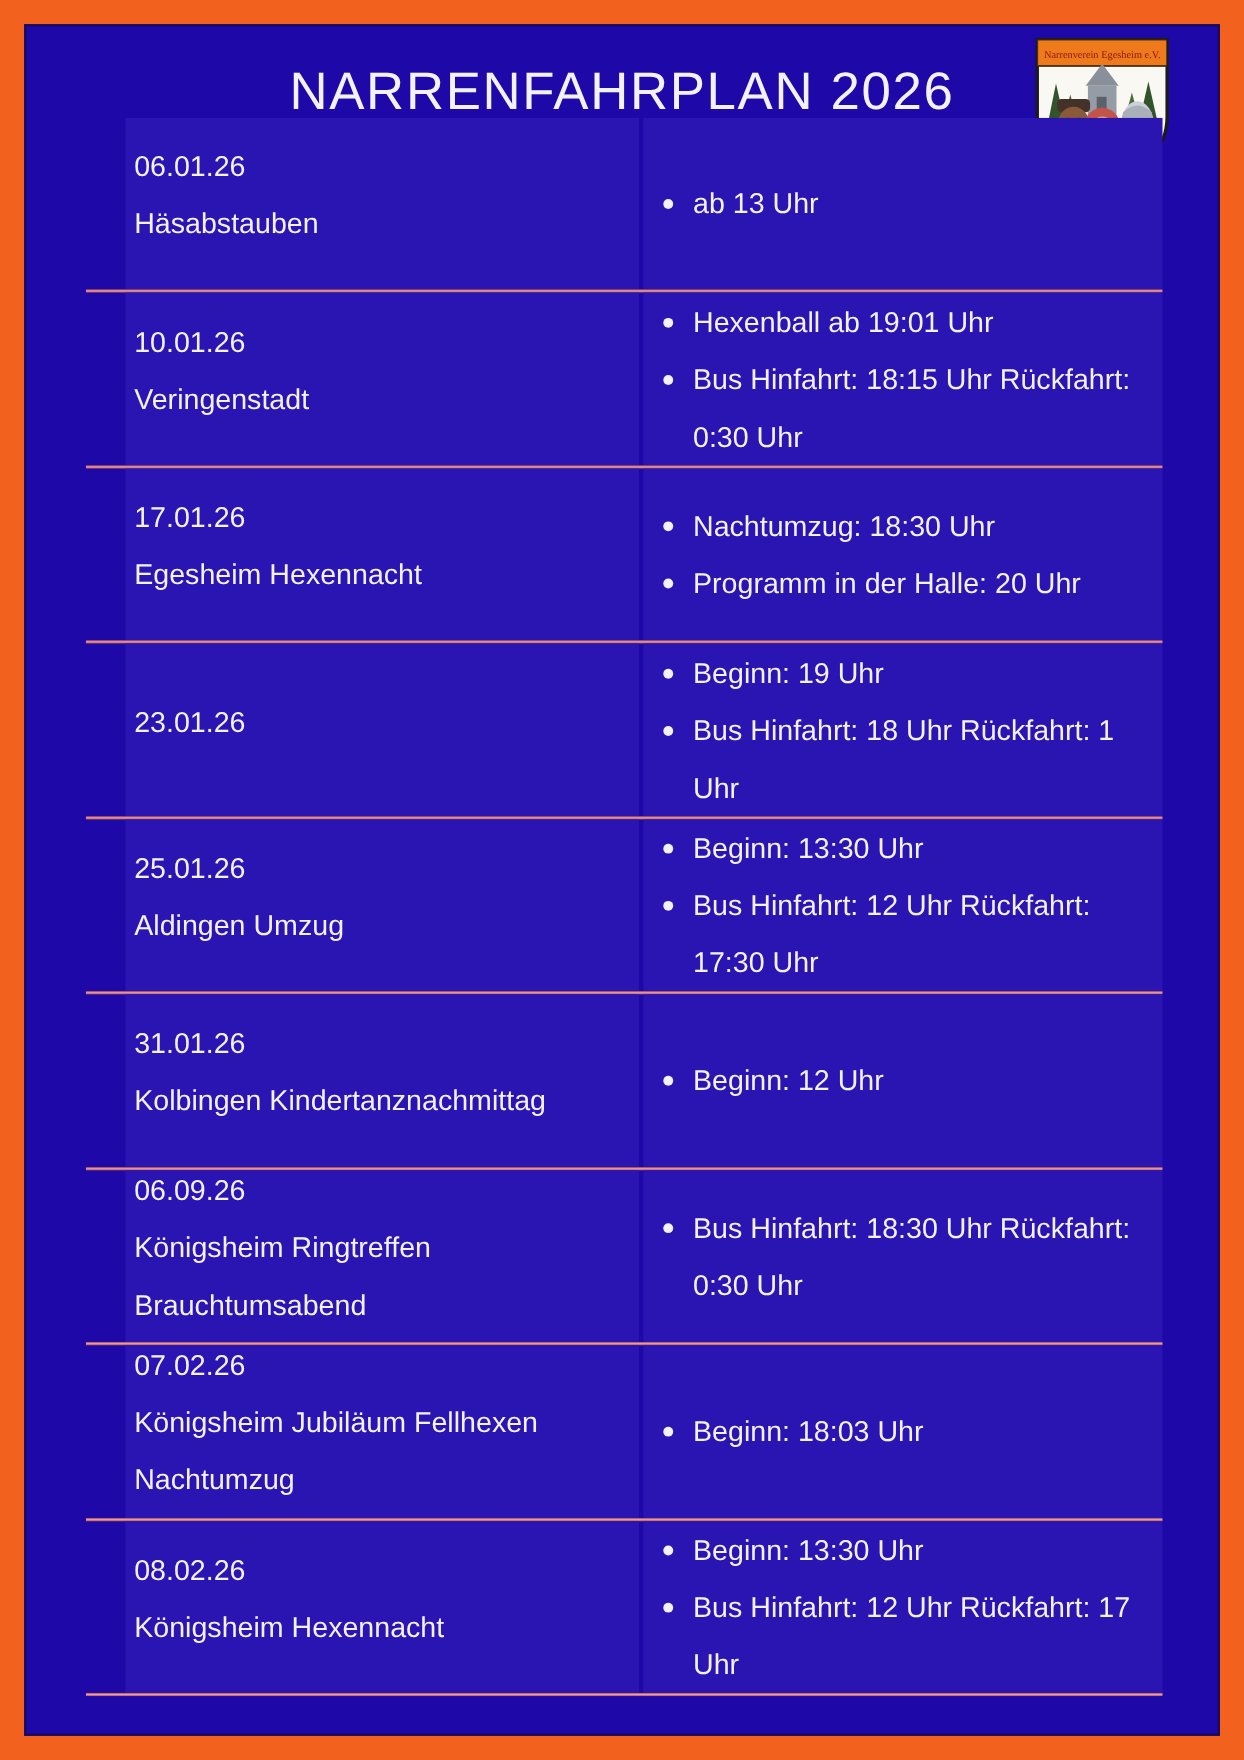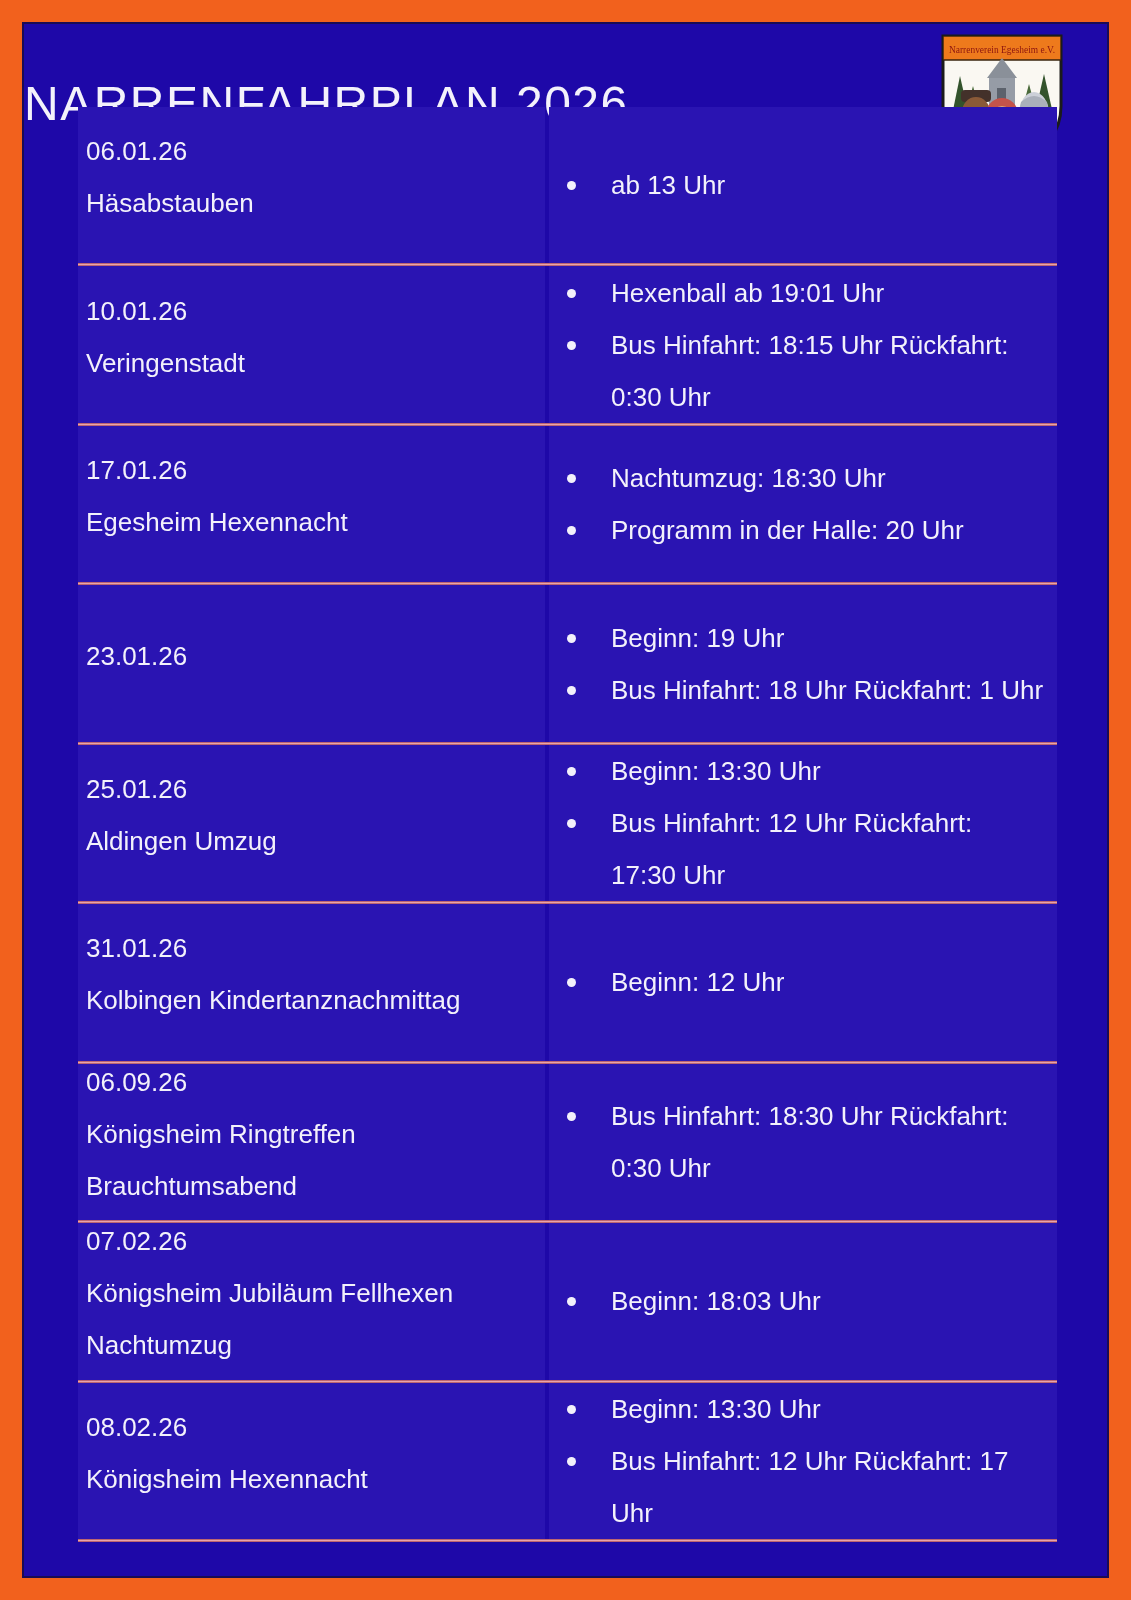--- a/index.html
+++ b/index.html
@@ -19,26 +19,26 @@
   }
   .poster-inner{
     position:absolute;
     left:22px;top:22px;right:22px;bottom:22px;
     background:var(--page-blue);
     border:2px solid #1a0b55;
   }
   .title{
     position:absolute;
     left:0;right:0;top:34px;
+    text-align:center;
     color:var(--text);
     font-size:48px;
     font-weight:400;
     letter-spacing:1.5px;
     line-height:1.1;
-    margin-top:20px;
   }
   .crest{
     position:absolute;
     top:8px;
     right:40px;
     width:130px;
     height:142px;
   }
   .rows{
     position:absolute;
@@ -60,20 +60,21 @@
     display:flex;
     flex-direction:column;
     justify-content:center;
     color:var(--text);
     font-size:26px;
     line-height:52px;
   }
   .cell.left{
     width:467px;
     padding:8px 4px 24px 8px;
+    margin-left:36px;
   }
   .colgap{
     width:4px;
     background:transparent;
   }
   .cell.right{
     flex:1;
     padding:8px 13px 8px 18px;
   }
   .details{
@@ -87,21 +88,20 @@
     flex:0 0 9px;
     width:9px;height:9px;
     border-radius:50%;
     background:var(--text);
     margin-top:22px;
     margin-right:18px;
   }
   .dtext{
     flex:1;
     max-width:450px;
-    margin-left:17px;
   }
   .divider{
     flex:0 0 3px;
     height:3px;
     background:linear-gradient(to bottom,var(--divider-dark),var(--divider-light) 50%,var(--divider-dark));
   }
 </style>
 </head>
 <body>
 

